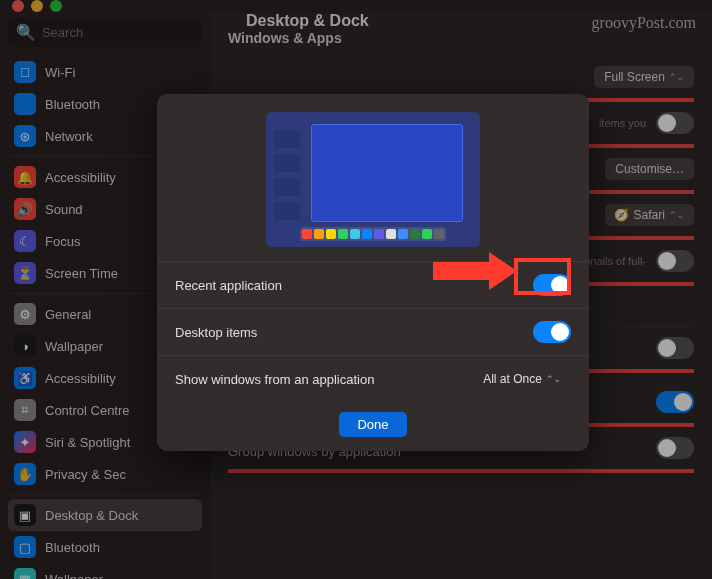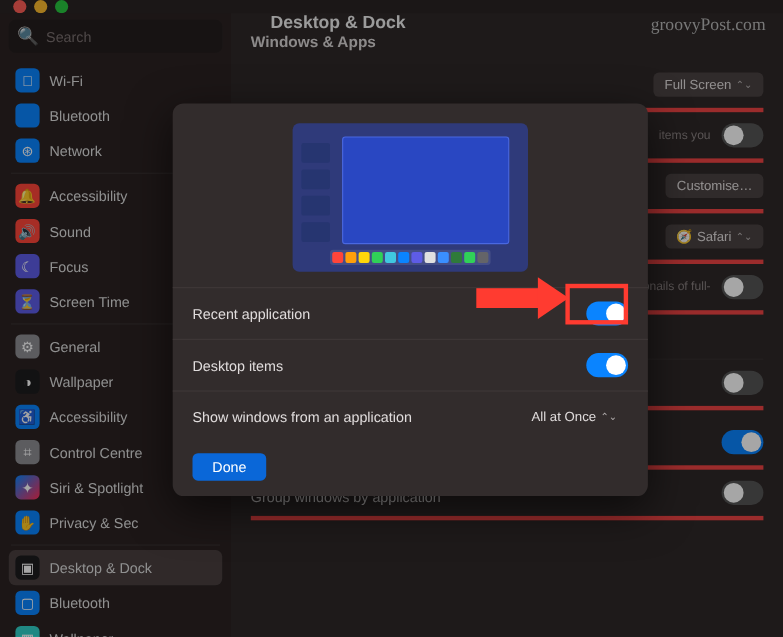--- a/index.html
+++ b/index.html
@@ -57,21 +57,21 @@
 
 .modal { position: absolute; left: 157px; top: 94px; width: 432px; background: #322c2c; border-radius: 10px; box-shadow: 0 12px 40px rgba(0,0,0,0.6); padding-bottom: 14px; }
 .preview { margin: 18px auto 14px; width: 214px; height: 135px; background: #2f3a7a; border-radius: 6px; display: flex; flex-direction: column; justify-content: space-between; position: relative; padding: 8px; }
 .preview-main { position: absolute; left: 45px; top: 12px; width: 152px; height: 98px; background: #2947c2; border: 1px solid #4a68e0; border-radius: 3px; }
 .preview-thumbs { position: absolute; left: 8px; top: 18px; display: flex; flex-direction: column; gap: 6px; }
 .pthumb { width: 26px; height: 18px; background: #263570; border-radius: 2px; }
 .preview-dock { position: absolute; bottom: 6px; left: 50%; transform: translateX(-50%); display: flex; gap: 2px; background: rgba(255,255,255,0.1); padding: 2px; border-radius: 3px; }
 .dockic { width: 10px; height: 10px; border-radius: 2px; }
 .modal-row { display: flex; align-items: center; justify-content: space-between; padding: 12px 18px; border-top: 1px solid #3f3838; color: #e0dcdc; font-size: 13px; }
 .modal-row:first-of-type { border-top: 0; }
-.modal-footer { display: flex; justify-content: flex-start; padding: 10px 18px 0; }
+.modal-footer { display: flex; justify-content: center; padding: 10px 18px 0; }
 .done-btn { background: #0a67d8; color: #fff; padding: 5px 18px; border-radius: 5px; font-size: 13px; }
 
 .highlight-box { position: absolute; left: 514px; top: 258px; width: 57px; height: 37px; border: 4px solid #ff3b30; }
 .arrow { position: absolute; left: 433px; top: 262px; }
 .arrow-body { width: 58px; height: 18px; background: #ff3b30; }
 .arrow-head { position: absolute; left: 56px; top: -10px; width: 0; height: 0; border-left: 28px solid #ff3b30; border-top: 19px solid transparent; border-bottom: 19px solid transparent; }
 </style>
 </head>
 <body>
 

